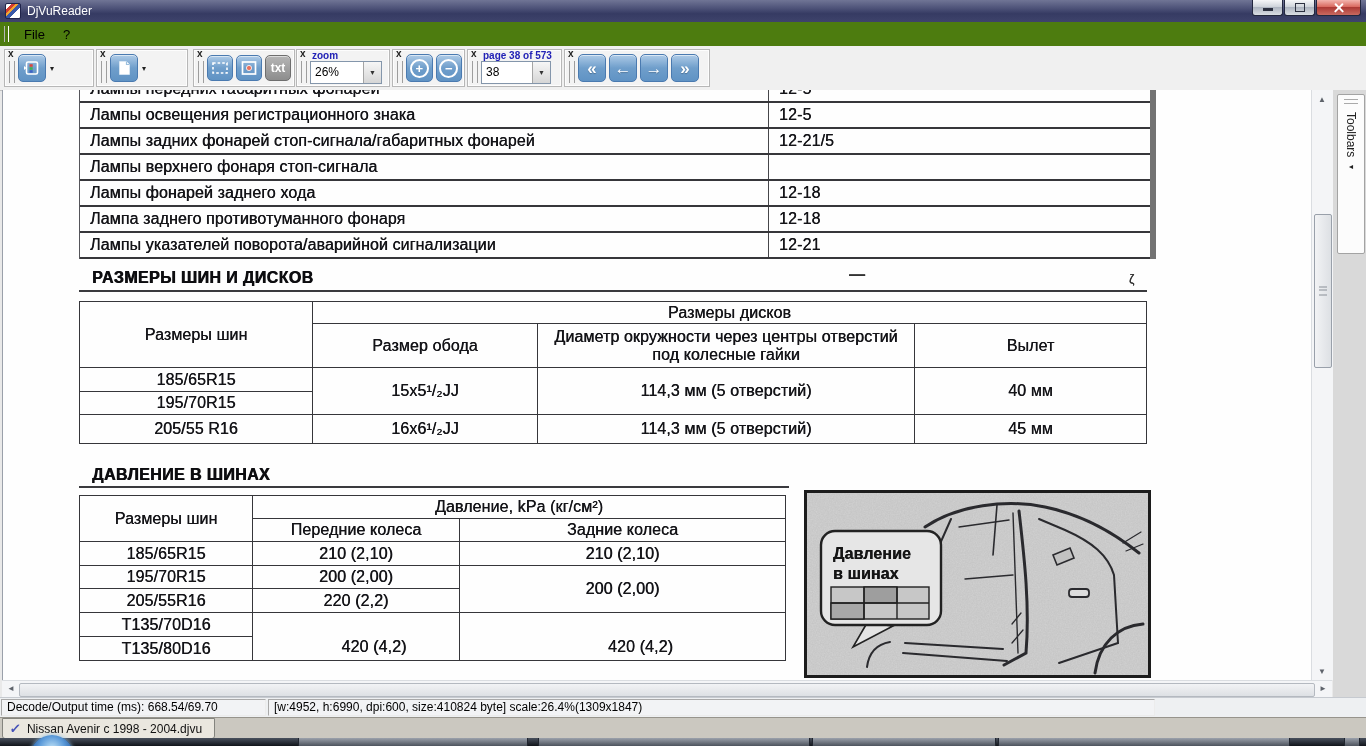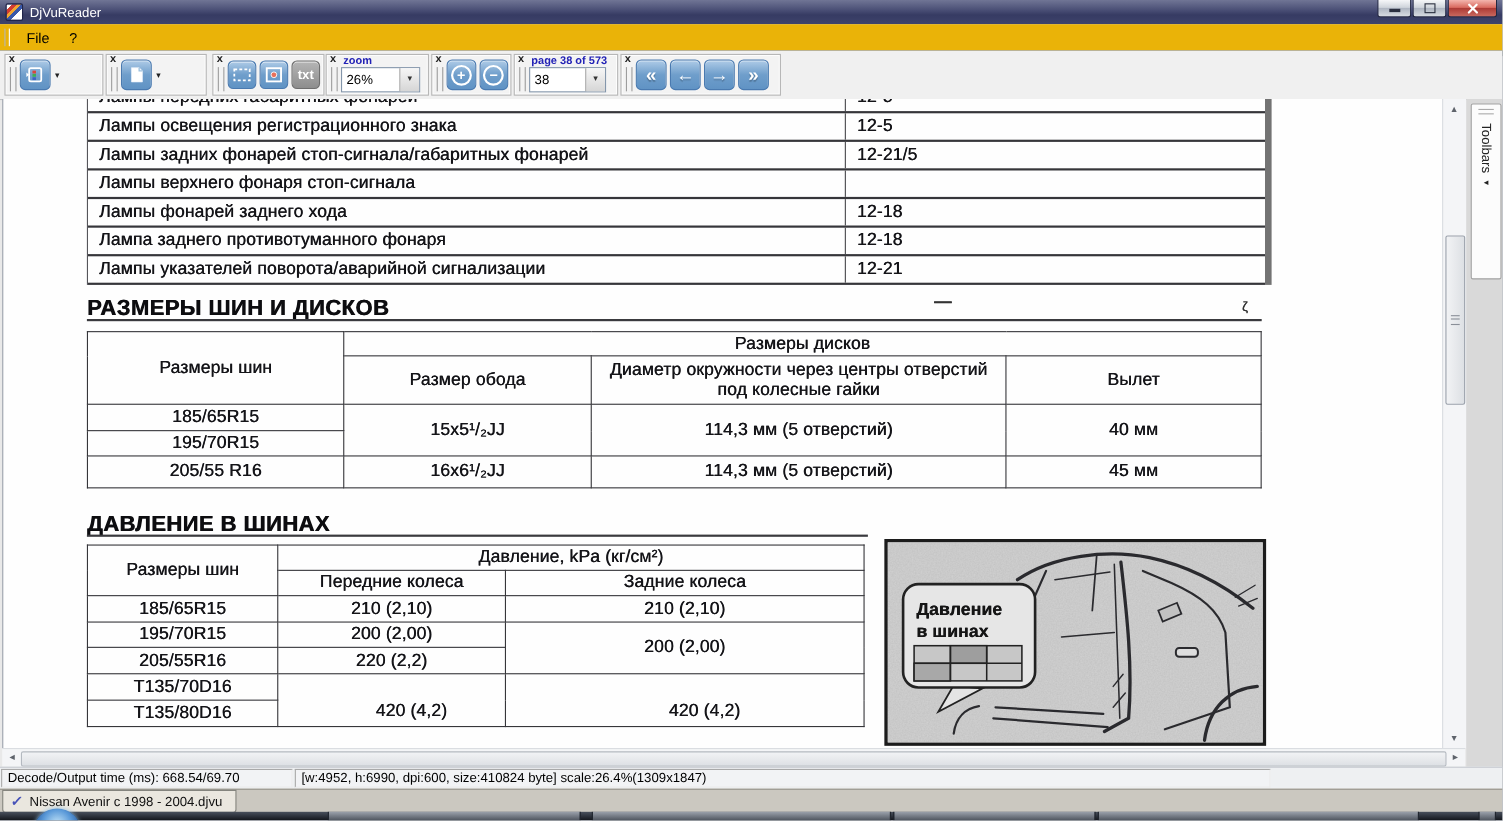--- a/index.html
+++ b/index.html
@@ -14,21 +14,21 @@
     border:1px solid #20244a;border-radius:2px;}
   .capbtns{position:absolute;right:5px;top:0;display:flex;gap:1px;}
   .capbtn{width:29px;height:15px;border:1px solid #23273f;border-top:none;border-radius:0 0 3px 3px;
     background:linear-gradient(#f6f7f9,#cfd4db 45%,#aeb5c1 50%,#d9dde3);display:flex;align-items:center;justify-content:center;position:relative;}
   .capbtn.close{width:43px;background:linear-gradient(#f3b5ae,#d96a60 45%,#ad3a35 50%,#c96a60);}
   .g-min{width:10px;height:3px;background:#2b3040;margin-top:4px;}
   .g-rest{width:8px;height:7px;border:1.5px solid #2b3040;background:transparent;}
   .g-x1,.g-x2{position:absolute;left:50%;top:50%;width:12px;height:2.4px;background:#fff;border-radius:1px;}
   .g-x1{transform:translate(-50%,-50%) rotate(45deg);} .g-x2{transform:translate(-50%,-50%) rotate(-45deg);}
   
-  #menubar{position:absolute;left:0;top:22px;width:1366px;height:24px;background:#eab308;
+  #menubar{position:absolute;left:0;top:22px;width:1366px;height:24px;background:#4d7c0f;
     border-bottom:5px solid #1d4ed8;display:flex;align-items:center;font-size:13px;color:#000;}
   .mhandle{width:3px;height:16px;border-left:1px solid #b6b6b6;border-right:1px solid #fff;margin:0 6px 0 4px;}
   .mitem{padding:2px 9px;}
   
   #toolbar{position:absolute;left:0;top:46px;width:1366px;height:44px;background:#f0f0f0;border-bottom:1px solid #c2c2c2;}
   .tgroup{position:absolute;top:3px;height:36px;background:#f3f3f3;border:1px solid #b7b7b7;box-shadow:inset 0 0 0 1px #fdfdfd;}
   .gx{position:absolute;top:-1px;left:3px;font-size:10px;font-weight:bold;color:#222;line-height:10px;cursor:pointer;}
   .ghandle{position:absolute;left:4px;top:11px;bottom:3px;width:4px;border-left:1px solid #9d9d9d;border-right:1px solid #9d9d9d;}
   .gbody{position:absolute;left:13px;top:0;bottom:0;right:2px;display:flex;align-items:center;gap:3px;}
   .gbody.lab{top:9px;}
@@ -46,21 +46,21 @@
     color:#fff;font-size:13px;font-weight:bold;line-height:1;}
   .navg{color:#fff;font-size:17px;font-weight:bold;line-height:1;text-shadow:0 1px 1px rgba(0,0,0,.25);}
   
   #docarea{position:absolute;left:2px;top:90px;width:1308px;height:590px;background:#fefefe;
     border-left:1px solid #9aa0aa;overflow:hidden;color:#141418;}
   .scan{text-shadow:0.35px 0 0 currentColor;letter-spacing:0.1px;}
   #lamp-table{position:absolute;left:76px;top:-13px;width:1070px;border-left:1px solid #55555a;border-right:6px solid #737373;}
   .lamp-row{height:24px;border-bottom:2px solid #36363a;display:flex;font-size:16px;}
   .lamp-name{width:678px;padding-left:10px;border-right:1.5px solid #46464a;display:flex;align-items:center;}
   .lamp-val{flex:1;padding-left:10px;display:flex;align-items:center;}
-  .dochead{position:absolute;font-size:20px;font-weight:bold;letter-spacing:.4px;color:#0d0d10;text-shadow:.6px 0 0 currentColor;}
+  .dochead{position:absolute;font-size:16px;font-weight:bold;letter-spacing:.4px;color:#0d0d10;text-shadow:.6px 0 0 currentColor;margin-left:13px;}
   .rule{position:absolute;height:2px;background:#3a3a3e;}
   .scan-table{position:absolute;border-collapse:collapse;table-layout:fixed;font-size:16px;text-align:center;color:#141418;}
   .scan-table td{border:1.8px solid #36363a;padding:0 2px;}
   .scan-table .vbot{vertical-align:bottom;padding-bottom:4px;padding-left:38px;}
   .artifact{position:absolute;color:#333;}
   #carimg{position:absolute;left:801px;top:400px;width:341px;height:182px;border:3px solid #1c1c1c;background:#d4d4d4;}
   
   #vscroll{position:absolute;left:1311px;top:90px;width:21px;height:590px;background:#f4f5f7;border-left:1px solid #dadde1;}
   #hscroll{position:absolute;left:2px;top:680px;width:1330px;height:16px;background:#f4f5f7;border-top:1px solid #dadde1;}
   .sarrow{position:absolute;display:flex;align-items:center;justify-content:center;color:#5e636b;font-size:8px;cursor:pointer;}

